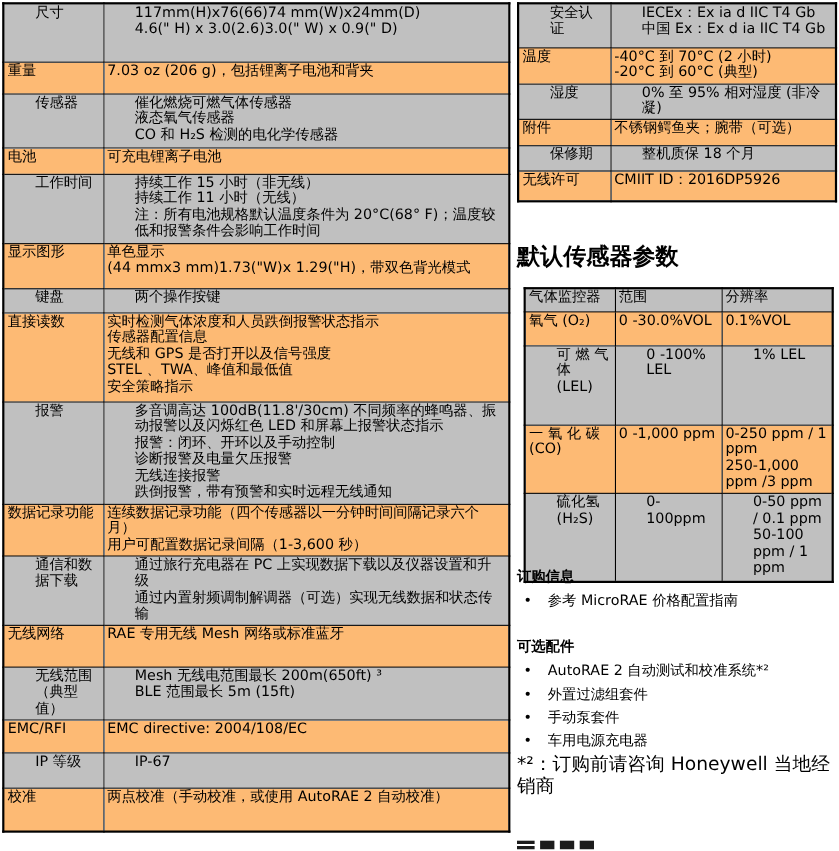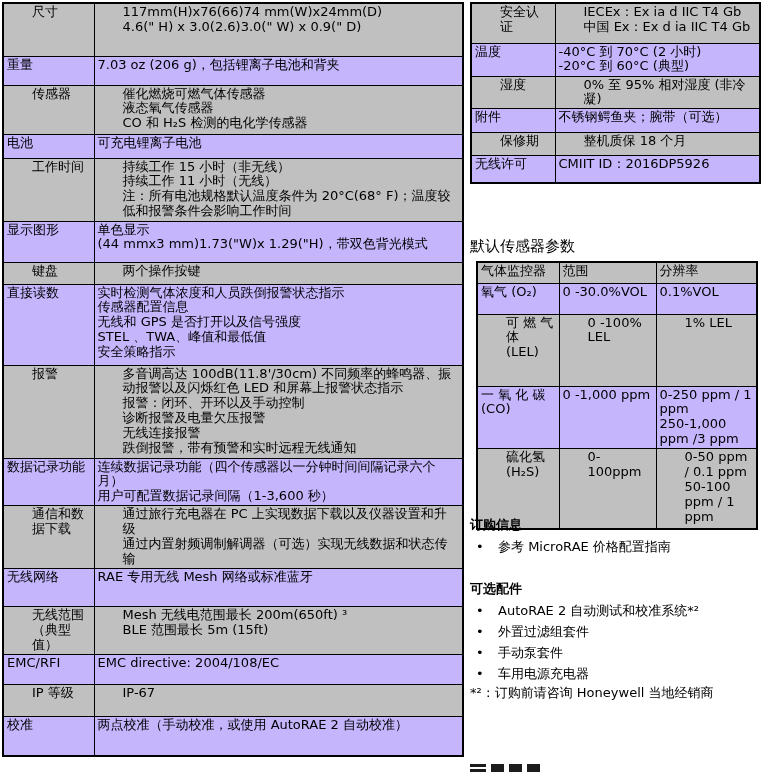--- a/index.html
+++ b/index.html
@@ -2,34 +2,34 @@
 <html><head>
 <meta charset="utf-8">
 <style>
   html,body{margin:0;padding:0;background:#ffffff;}
   .page{position:relative;width:763px;height:774px;overflow:hidden;background:#ffffff;
         font-family:"DejaVu Sans",sans-serif;color:#000;font-size:13px;line-height:1.15;}
   table.tbl{border-collapse:collapse;table-layout:fixed;border:2px solid #000;}
   table.tbl td{border:1px solid #000;vertical-align:top;padding:1px 3px;white-space:pre-line;
                overflow:hidden;word-break:break-word;}
   tr.g td{background:#c0c0c0;padding-left:28px;}
-  tr.w td{background:#c4b5fd;}
+  tr.w td{background:#fdba74;}
   .spec{position:absolute;left:2px;top:2px;width:462px;}
   .right-col{position:absolute;left:470px;top:2px;width:292px;height:770px;}
   .cert{position:absolute;left:0;top:0;width:291px;}
-  .sensor-title{position:absolute;left:0;top:236px;font-size:15px;font-weight:normal;}
+  .sensor-title{position:absolute;left:0;top:219px;font-size:21px;font-weight:bold;}
   .sensors{position:absolute;left:6px;top:259px;width:282px;}
   .sensors td.hd{text-align:left;background:#c0c0c0;}
   .ordering-title{position:absolute;left:0;top:516px;font-weight:bold;}
   .ordering-list{position:absolute;left:0;top:538px;width:290px;}
   .acc-title{position:absolute;left:0;top:580px;font-weight:bold;}
   .acc-list{position:absolute;left:0;top:602px;width:290px;}
   .bullet-item{display:flex;margin-bottom:6px;}
   .bullet{width:22px;padding-left:6px;flex:none;}
-  .footnote{position:absolute;left:0;top:684px;font-size:13px;}
+  .footnote{position:absolute;left:0;top:684px;font-size:17px;}
   .frag{position:absolute;left:0;top:762px;height:8px;display:flex;gap:5px;overflow:hidden;}
   .frag i{display:block;width:13px;height:12px;background:#1c1c1c;}
   .frag i:first-child{width:16px;background:linear-gradient(#1c1c1c 3px,#fff 3px,#fff 5px,#1c1c1c 5px);}
 </style>
 </head>
 <body>
 
 <div class="page">
 
   <table class="tbl spec">

